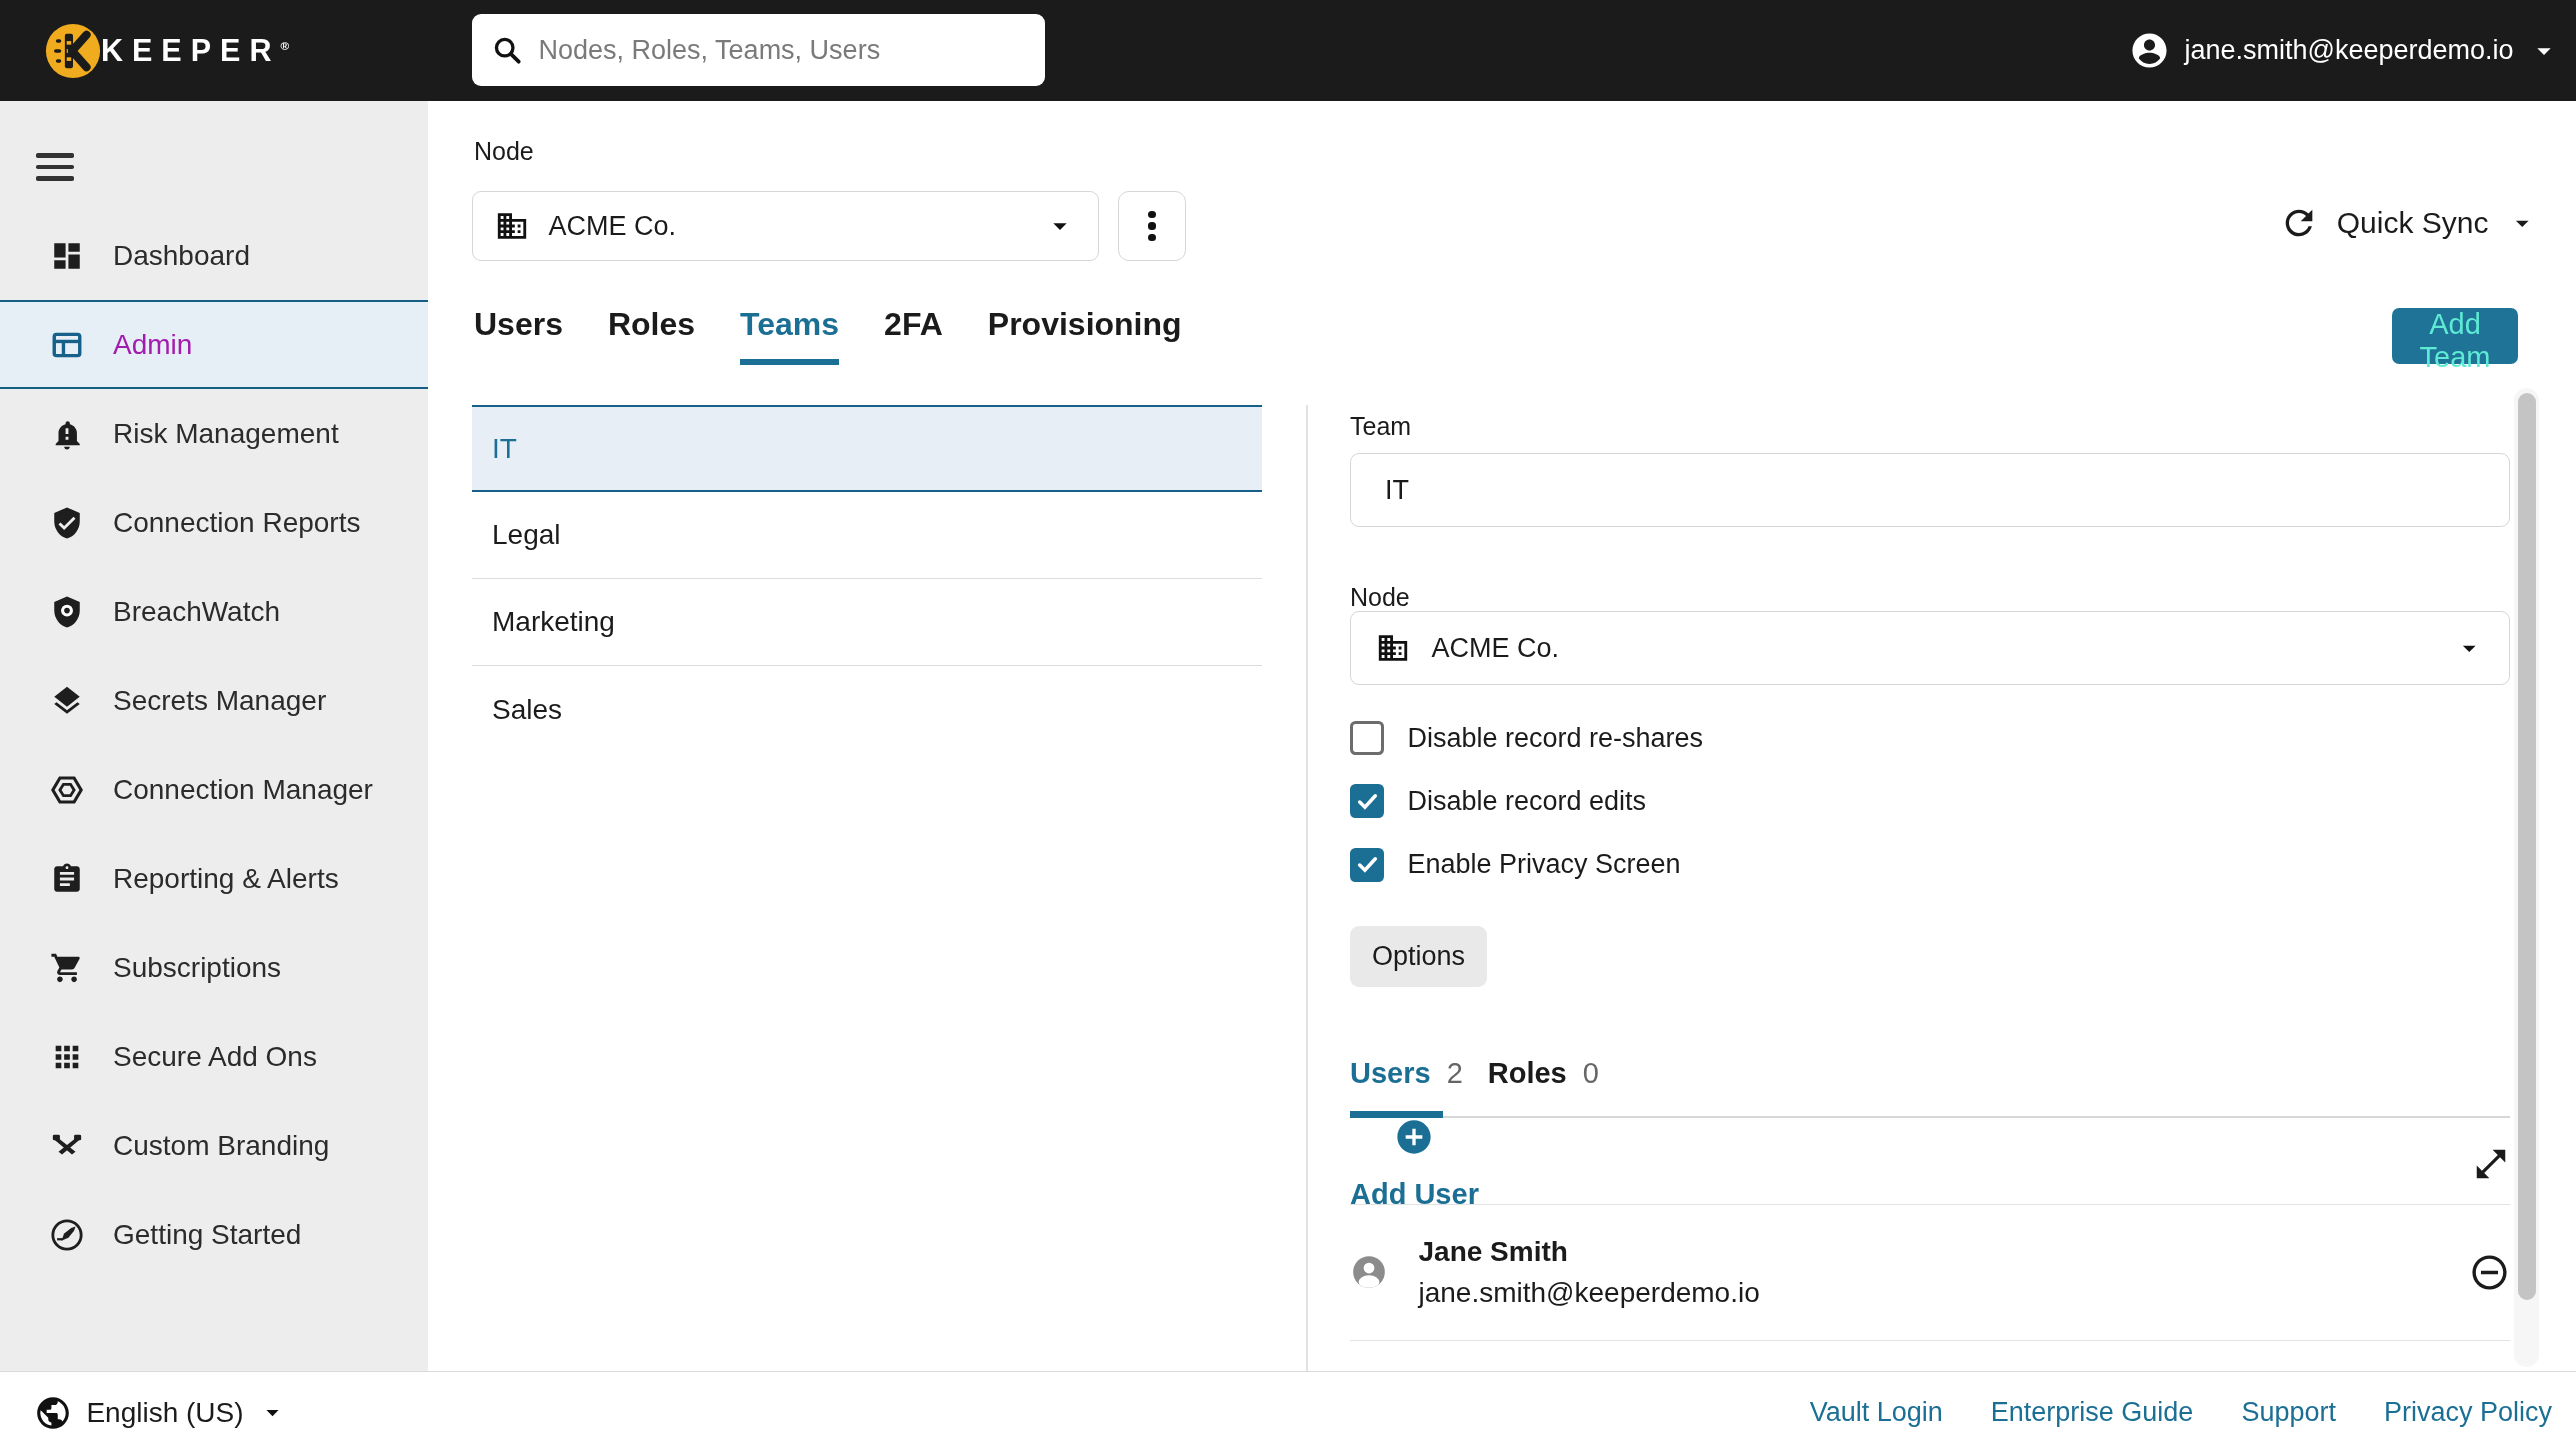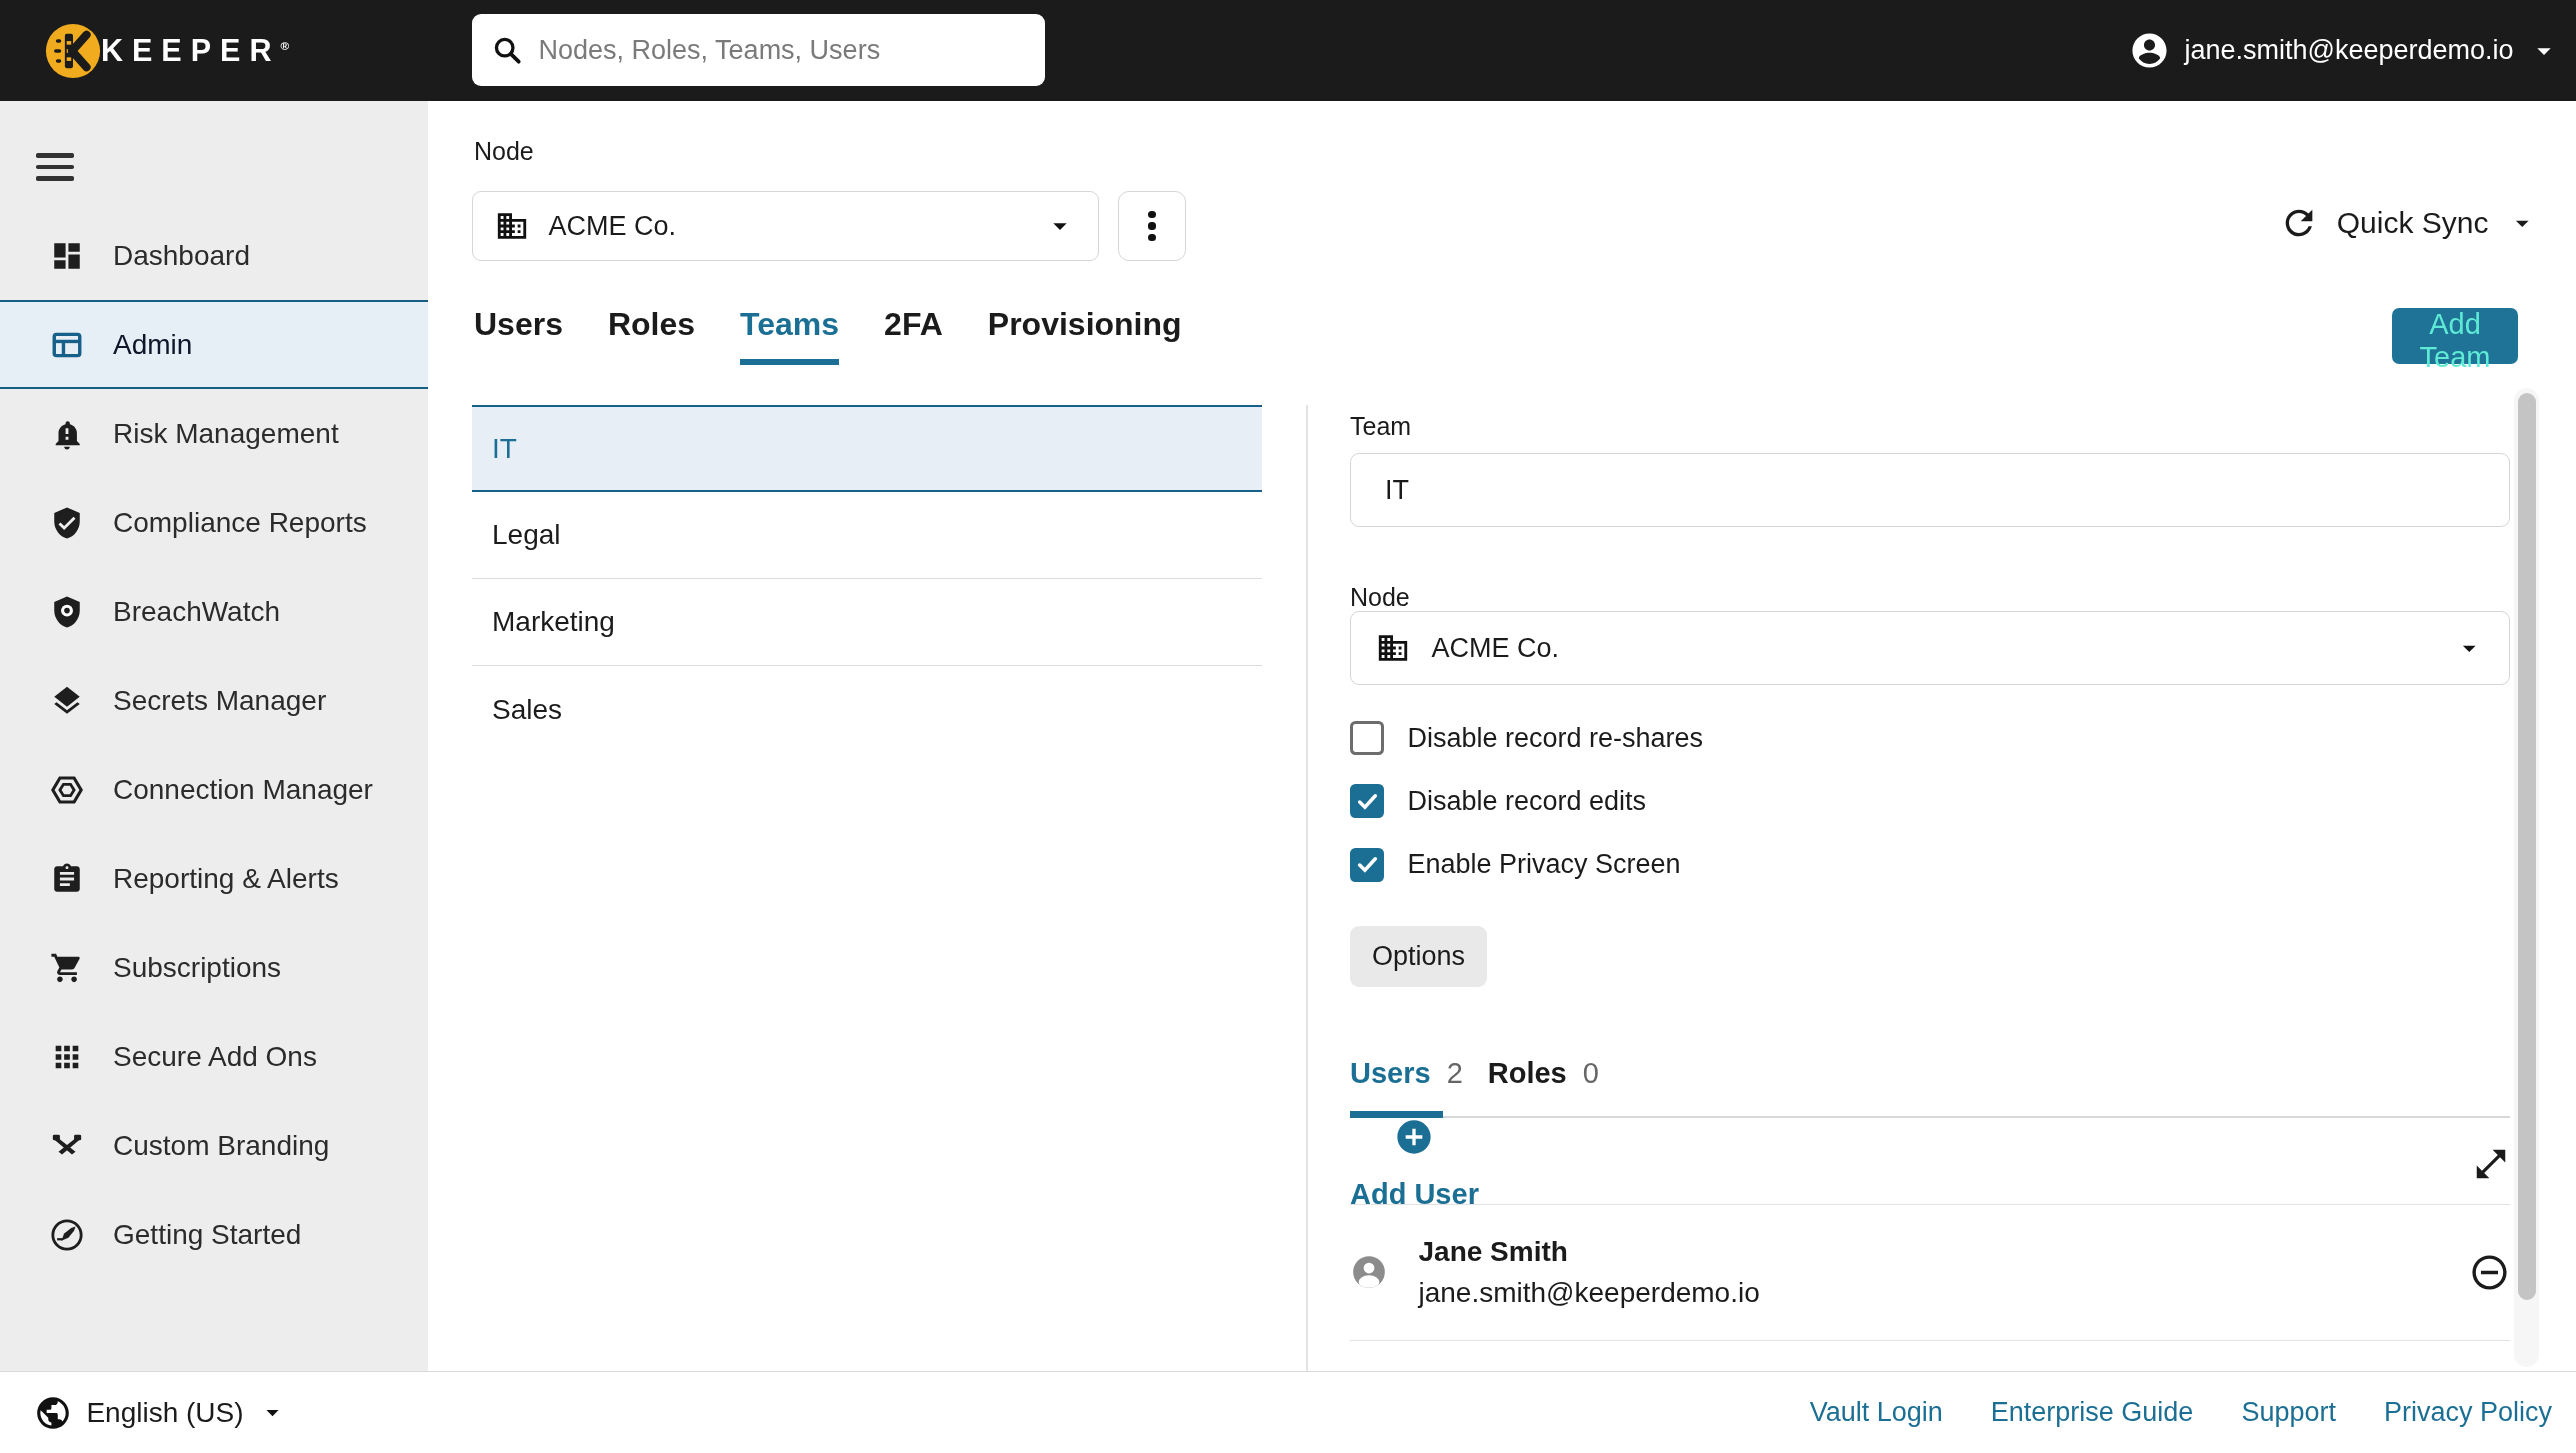--- a/index.html
+++ b/index.html
@@ -18,21 +18,21 @@
   .ask-btn { position:absolute; left:1807px; top:17px; height:66px; display:flex; align-items:center; gap:16px; padding:0 25px; background:transparent; border:1.8px solid #fff; border-radius:9px; color:#fff; font-size:27px; font-family:inherit; cursor:pointer; }
   .user-chip { position:absolute; right:16px; top:0; height:101px; display:flex; align-items:center; gap:14.4px; color:#fff; font-size:27px; cursor:pointer; }
 
   
   .sidebar { position:absolute; left:0; top:101px; width:428px; height:1271px; background:#ededed; }
   .hamburger { position:absolute; left:36px; top:52px; width:38px; cursor:pointer; }
   .hamburger span { display:block; height:4.5px; background:#333; margin-bottom:7.2px; border-radius:1.8px; }
   .nav { position:absolute; top:110px; left:0; right:0; }
   .nav-item { height:89px; display:flex; align-items:center; gap:29px; padding-left:50px; font-size:28px; color:#2b2b2b; cursor:pointer; }
   .nav-item .ic { width:34px; height:34px; flex:0 0 34px; }
-  .nav-item.active { background:#e6eef6; border-top:2.7px solid #155f85; border-bottom:2.7px solid #155f85; color:#0f172a; }
+  .nav-item.active { background:#e6eef6; border-top:2.7px solid #155f85; border-bottom:2.7px solid #155f85; color:#a21caf; }
 
   
   .footer { position:absolute; bottom:0; left:0; right:0; height:82px; background:#fff; border-top:1.8px solid #d9d9d9; display:flex; align-items:center; z-index:11; }
   .lang { margin-left:34px; display:flex; align-items:center; gap:14.4px; font-size:28px; cursor:pointer; }
   .flinks { margin-left:auto; margin-right:24px; display:flex; gap:48px; }
   .flinks a { color:#1c6f94; font-size:27px; text-decoration:none; cursor:pointer; }
 
   
   .main { position:absolute; left:428px; top:101px; right:0; bottom:82px; background:#fff; }
   .lbl { font-size:25px; color:#1b1b1b; }
@@ -162,21 +162,21 @@
           <path d="M12 23c1.1 0 1.99-.89 1.99-1.99h-3.98C10.01 22.11 10.9 23 12 23zm7-6.01v-5.5c0-3.07-2.13-5.64-5-6.32V4.5c0-.83-.67-1.5-1.5-1.5s-1.5.67-1.5 1.5v.67c-2.87.68-5 3.25-5 6.32v5.5l-2 2v1h17v-1l-2-2zM13 16h-2v-2h2v2zm0-4h-2V8h2v4z"></path>
         </svg>
       <span>Risk Management</span>
     </div>
 
 
     <div class="nav-item">
       <svg class="ic" viewBox="0 0 24 24" fill="#1e1e1e">
           <path d="M12 1L3 5v6c0 5.55 3.84 10.74 9 12 5.16-1.26 9-6.45 9-12V5l-9-4zm-2 16l-4-4 1.41-1.41L10 14.17l6.59-6.59L18 9l-8 8z"></path>
         </svg>
-      <span>Compliance Reports</span>
+      <span>Connection Reports</span>
     </div>
 
     <div class="nav-item">
       <svg class="ic" viewBox="0 0 24 24">
         <path d="M12 1L3 5v6c0 5.55 3.84 10.74 9 12 5.16-1.26 9-6.45 9-12V5l-9-4z" fill="#1e1e1e"></path>
         <circle cx="12" cy="11" r="4.2" fill="#fff"></circle>
           <circle cx="12" cy="11" r="2" fill="#1e1e1e"></circle>
       </svg>
       <span>BreachWatch</span>
     </div>

